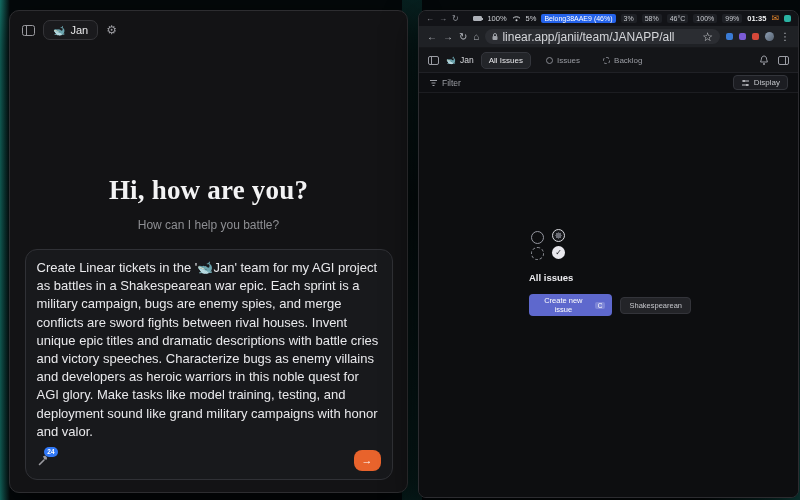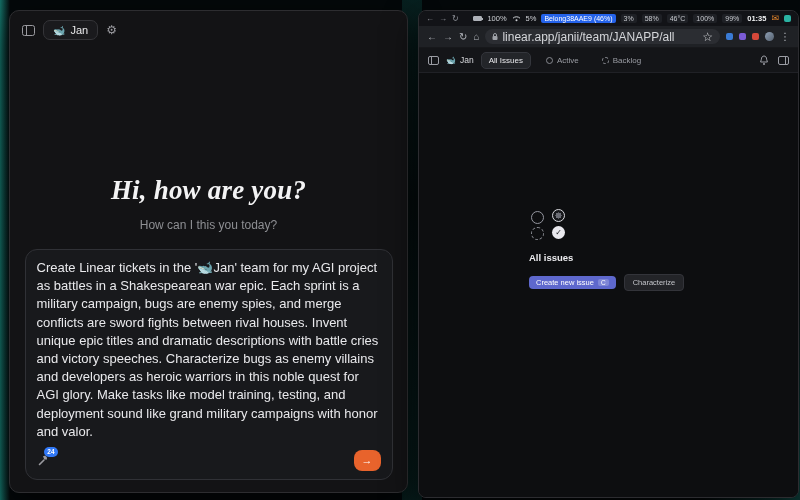--- a/index.html
+++ b/index.html
@@ -25,21 +25,21 @@
     display:flex; flex-direction:column;
   }
   .jan-header { display:flex; align-items:center; gap:8px; padding:9px 12px; }
   .icon-btn { background:none; border:none; color:#9a9a9f; cursor:pointer;
     display:flex; align-items:center; font-size:12px; line-height:1; }
   .team-pill { display:flex; align-items:center; gap:5px; border:1px solid #343438;
     border-radius:7px; padding:3px 9px; color:#e8e8ea; font-size:11px; cursor:pointer; background:#1a1a1d; }
   .team-pill .emoji { font-size:10px; }
   .jan-main { flex:1; display:flex; flex-direction:column; align-items:center; }
   .greeting { margin-top:126px; font-family:"Liberation Serif","DejaVu Serif",serif;
-    font-size:27px; font-weight:600; color:#f3f3f4; letter-spacing:.2px;font-style:italic; }
+    font-size:27px; font-weight:600; color:#f3f3f4; letter-spacing:.2px; }
   .subtitle { margin-top:12px; font-size:12px; color:#8e8f93; }
   .prompt-card { margin-top:17px; width:368px; background:#18191c; border:1px solid #303136;
     border-radius:12px; padding:9px 11px 8px; cursor:text; }
   .prompt-text { font-size:13px; line-height:1.4; color:#e9e9ec; }
   .prompt-toolbar { display:flex; align-items:center; gap:10px; margin-top:9px; }
   .model-pill { display:flex; align-items:center; gap:5px; background:#25262a;
     border-radius:12px; padding:3px 9px 3px 4px; font-size:9.5px; color:#d8d8db; cursor:pointer; }
   .model-logo { width:12px; height:12px; border-radius:50%; background:#f05a28;
     box-shadow: inset -2px -2px 0 rgba(255,255,255,.35); flex:none; }
   .tools-btn { position:relative; background:none; border:none; cursor:pointer;
@@ -136,21 +136,21 @@
     </button>
     <div class="team-pill">
       <span class="emoji">🐋</span>
       <span>Jan</span>
     </div>
     <button class="icon-btn">⚙</button>
   </header>
 
   <main class="jan-main">
     <h1 class="greeting">Hi, how are you?</h1>
-    <p class="subtitle">How can I this you today?</p>
+    <p class="subtitle">How can I help you battle?</p>
 
     <div class="prompt-card">
       <div class="prompt-text">Create Linear tickets in the '🐋Jan' team for my AGI project as battles in a Shakespearean war epic. Each sprint is a military campaign, bugs are enemy spies, and merge conflicts are sword fights between rival houses. Invent unique epic titles and dramatic descriptions with battle cries and victory speeches. Characterize bugs as enemy villains and developers as heroic warriors in this noble quest for AGI glory. Make tasks like model training, testing, and deployment sound like grand military campaigns with honor and valor.</div>
       <div class="prompt-toolbar">
         <button class="tools-btn">
           <svg width="12" height="12" viewBox="0 0 12 12">
             <path d="M2.5 10.5 L7 6" stroke="#9a9a9f" stroke-width="1.6" stroke-linecap="round"></path>
             <path d="M6 2.2 a2.6 2.6 0 0 1 3.6 3.6 L7.2 5.2 Z" fill="#9a9a9f"></path>
           </svg>
           <span class="tools-badge">24</span>
@@ -217,21 +217,21 @@
     </button>
     <div class="linear-team">
       <span class="emoji">🐋</span>
       <span>Jan</span>
     </div>
     <button class="linear-tab active">
       <span>All Issues</span>
     </button>
     <button class="linear-tab">
       <span class="ring"></span>
-      <span>Active</span>
+      <span>Issues</span>
     </button>
     <button class="linear-tab">
       <span class="ring dashed"></span>
       <span>Backlog</span>
     </button>
     <div class="right">
       <button class="icon-btn">
         <svg width="10" height="11" viewBox="0 0 10 11">
             <path d="M5 1 C3.2 1 2.4 2.6 2.4 4.2 L1.6 7 h6.8 L7.6 4.2 C7.6 2.6 6.8 1 5 1 Z" fill="none" stroke="#9b9da4"></path>
             <circle cx="5" cy="9" r="1" fill="#9b9da4"></circle>
@@ -239,32 +239,51 @@
       </button>
       <button class="icon-btn">
         <svg width="11" height="9" viewBox="0 0 11 9">
             <rect x="0.5" y="0.5" width="10" height="8" rx="1.5" fill="none" stroke="#9b9da4"></rect>
             <line x1="7.5" y1="1" x2="7.5" y2="8" stroke="#9b9da4"></line>
           </svg>
       </button>
     </div>
   </div>
 
+  <div class="filter-row">
+    <button class="filter-btn">
+      <svg width="9" height="8" viewBox="0 0 9 8">
+        <line x1="1" y1="1.5" x2="8" y2="1.5" stroke="#9b9da3"></line>
+          <line x1="2.5" y1="4" x2="6.5" y2="4" stroke="#9b9da3"></line>
+          <line x1="3.5" y1="6.5" x2="5.5" y2="6.5" stroke="#9b9da3"></line>
+      </svg>
+      <span>Filter</span>
+    </button>
+    <button class="display-btn">
+      <svg width="9" height="8" viewBox="0 0 9 8">
+        <line x1="1" y1="2" x2="8" y2="2" stroke="#c3c5ca"></line>
+          <circle cx="3" cy="2" r="1" fill="#c3c5ca"></circle>
+        <line x1="1" y1="6" x2="8" y2="6" stroke="#c3c5ca"></line>
+          <circle cx="6" cy="6" r="1" fill="#c3c5ca"></circle>
+      </svg>
+      <span>Display</span>
+    </button>
+  </div>
 
   <div class="linear-content">
     <div class="empty-state">
       <div class="issues-illo">
         <span class="st st-todo"></span>
         <span class="st st-progress"></span>
         <span class="st st-backlog"></span>
         <span class="st st-done">✓</span>
       </div>
       <div class="empty-title">All issues</div>
       <div class="empty-actions">
         <button class="create-btn">
           <span>Create new issue</span>
           <kbd>C</kbd>
         </button>
-        <button class="docs-btn">Characterize</button>
+        <button class="docs-btn">Shakespearean</button>
       </div>
     </div>
   </div>
 </section>
 
 </body></html>

